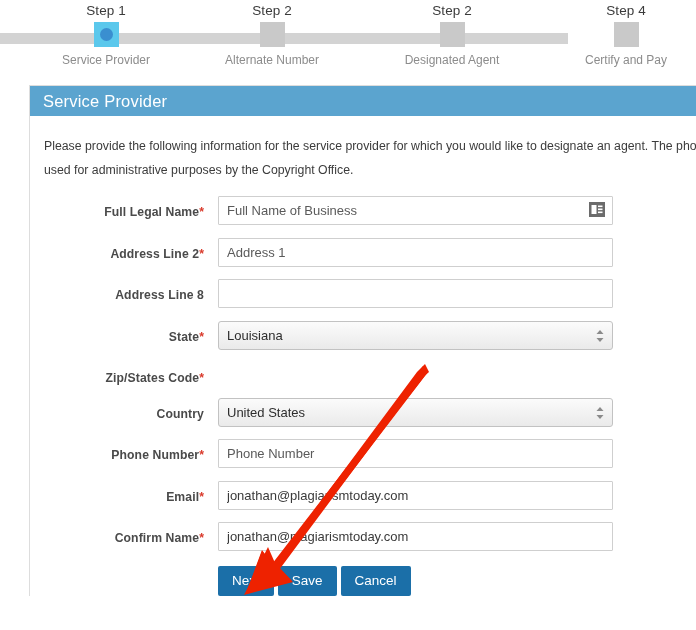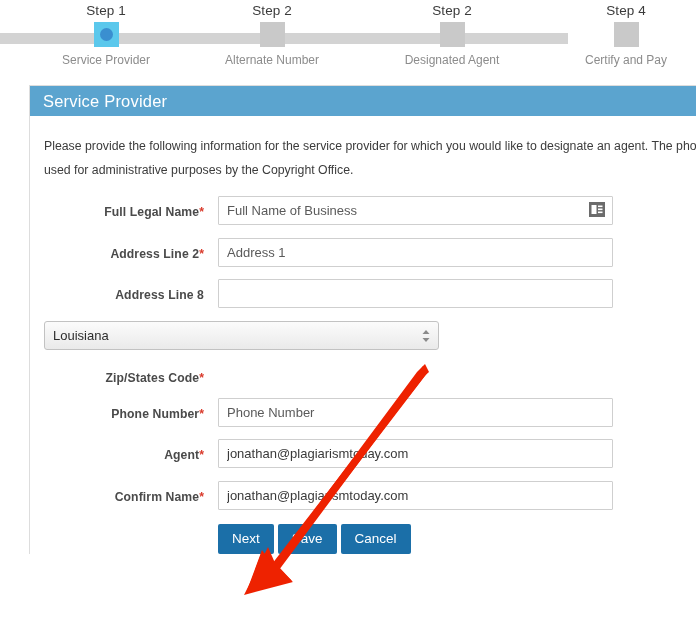--- a/index.html
+++ b/index.html
@@ -273,36 +273,46 @@
         </div>
         <div class="form-row">
           <div class="form-label"><span>Address Line 2</span><span class="req">*</span></div>
           <div class="field"><input type="text" class="input" value="" placeholder="Address 1" style=""></div>
         </div>
         <div class="form-row">
           <div class="form-label"><span>Address Line 8</span></div>
           <div class="field"><input type="text" class="input" value="" placeholder="" style=""></div>
         </div>
         <div class="form-row">
+          <div class="form-label"><span>State</span><span class="req">*</span></div>
           <div class="field">
             <div class="select-wrap"><select class="select"><option>Louisiana</option></select><svg class="select-arrows" viewBox="0 0 8 14">
                 <polygon points="4,1 7.5,5 0.5,5" fill="#8a8a8a"></polygon>
                 <polygon points="4,13 0.5,9 7.5,9" fill="#8a8a8a"></polygon>
               </svg></div>
           </div>
         </div>
         <div class="form-row">
           <div class="form-label"><span>Zip/States Code</span><span class="req">*</span></div>
         </div>
         <div class="form-row">
+          <div class="form-label"><span>Country</span></div>
+          <div class="field">
+            <div class="select-wrap"><select class="select"><option>United States</option></select><svg class="select-arrows" viewBox="0 0 8 14">
+                <polygon points="4,1 7.5,5 0.5,5" fill="#8a8a8a"></polygon>
+                <polygon points="4,13 0.5,9 7.5,9" fill="#8a8a8a"></polygon>
+              </svg></div>
+          </div>
+        </div>
+        <div class="form-row">
           <div class="form-label"><span>Phone Number</span><span class="req">*</span></div>
           <div class="field"><input type="text" class="input" value="" placeholder="Phone Number" style=""></div>
         </div>
         <div class="form-row">
-          <div class="form-label"><span>Agent</span><span class="req">*</span></div>
+          <div class="form-label"><span>Email</span><span class="req">*</span></div>
           <div class="field"><input type="text" class="input" value="jonathan@plagiarismtoday.com" placeholder="" style=""></div>
         </div>
         <div class="form-row">
           <div class="form-label"><span>Confirm Name</span><span class="req">*</span></div>
           <div class="field"><input type="text" class="input" value="jonathan@plagiarismtoday.com" placeholder="" style=""></div>
         </div>
       </div>
 
     <div class="buttons" id="buttons-host">
         <button class="btn">Next</button>

